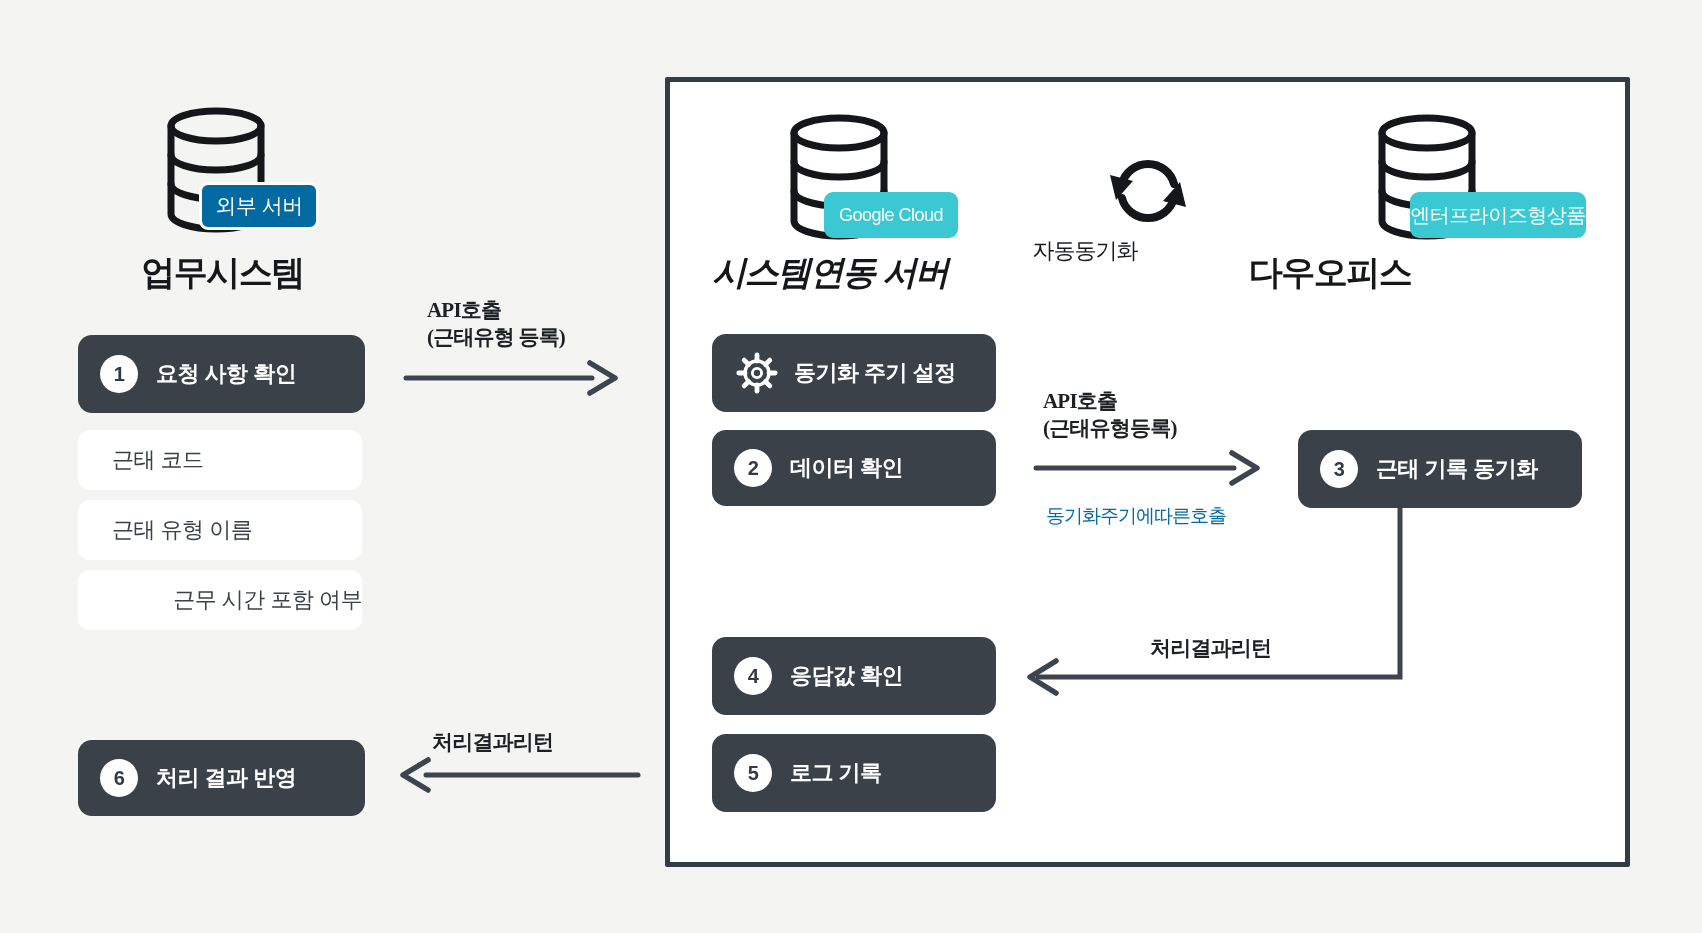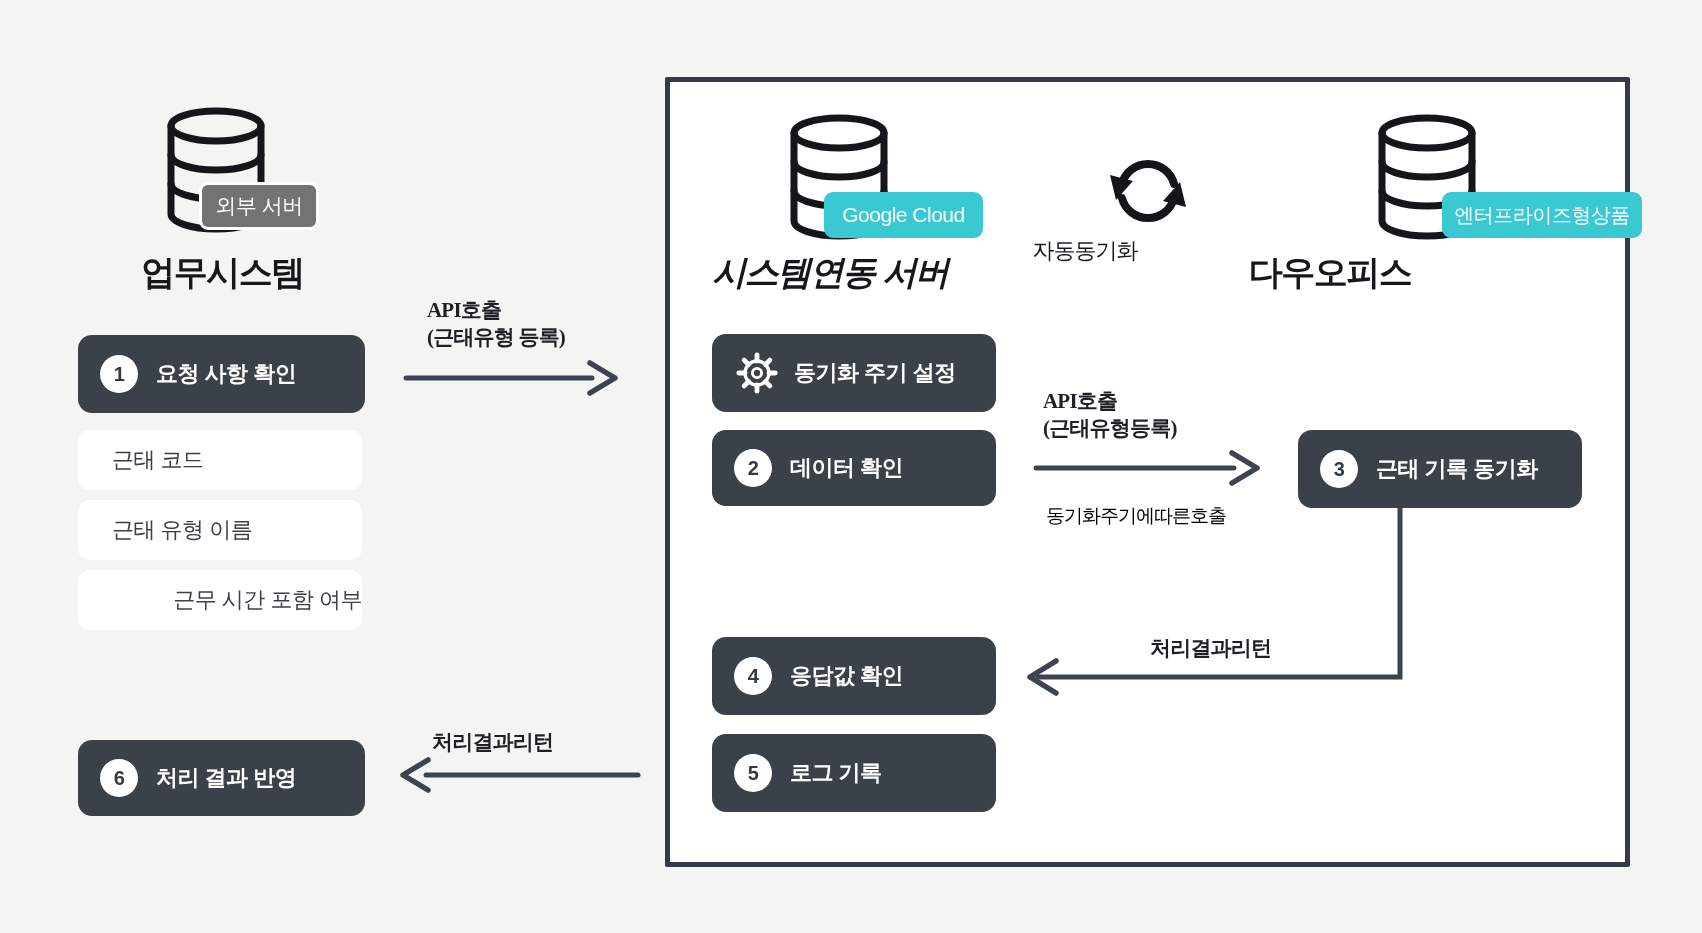--- a/index.html
+++ b/index.html
@@ -44,21 +44,21 @@
     font-size:20px; letter-spacing:-0.5px; font-weight:500;
   }
   .albl {
     position:absolute;
     color:#1D2025; font-size:21px; font-weight:600;
     letter-spacing:-0.8px; line-height:27px;
   }
   .albl span { display:block;font-family:Liberation Serif, serif; }
   .sublbl {
     position:absolute;
-    color:#000000; font-size:19px; font-weight:500; letter-spacing:-1px;
+    color:#0369a1; font-size:19px; font-weight:500; letter-spacing:-1px;
   }
   .bigbox {
     position:absolute;
     left:665px; top:77px; width:965px; height:790px;
     background:#FFFFFF; border:5px solid #343B46; border-radius:2px;
   }
 </style>
 </head>
 <body>
 
@@ -66,21 +66,21 @@
 
 <svg class="abs" style="left:164px; top:106px;" width="104" height="128" viewBox="0 0 104 128">
   <g fill="none" stroke="#14161A" stroke-width="7" stroke-linecap="round">
     <ellipse cx="52" cy="20" rx="45" ry="15"></ellipse>
     <path d="M7,20 L7,108 A45,15 0 0 0 97,108 L97,20"></path>
     <path d="M7,49 A45,15 0 0 0 97,49"></path>
     <path d="M7,78 A45,15 0 0 0 97,78"></path>
   </g>
 </svg>
 
-<div class="badge" style="left:199px; top:182px; width:120px; height:48px; background:#737373; border:3px solid #FFFFFF; font-size:21px;">
+<div class="badge" style="left:199px; top:182px; width:120px; height:48px; background:#0369a1; border:3px solid #FFFFFF; font-size:21px;">
   <span>외부 서버</span>
 </div>
 
 <div class="title" style="left:40px; top:250px; width:365px;">업무시스템</div>
 
 <div class="card" style="left:78px; top:335px; width:287px; height:78px;">
   <span class="num">1</span>
   <span>요청 사항 확인</span>
 </div>
 
@@ -109,21 +109,21 @@
 </svg>
 
 <svg class="abs" style="left:787px; top:113px;" width="104" height="128" viewBox="0 0 104 128">
   <g fill="none" stroke="#14161A" stroke-width="7" stroke-linecap="round">
     <ellipse cx="52" cy="20" rx="45" ry="15"></ellipse>
     <path d="M7,20 L7,108 A45,15 0 0 0 97,108 L97,20"></path>
     <path d="M7,49 A45,15 0 0 0 97,49"></path>
     <path d="M7,78 A45,15 0 0 0 97,78"></path>
   </g>
 </svg>
-<div class="badge" style="left:824px; top:192px; width:159px; height:46px; font-size:21px;">
+<div class="badge" style="left:824px; top:192px; width:134px; height:46px; font-size:18px;">
   <span>Google Cloud</span>
 </div>
 <div class="title" style="left:675px; top:250px; width:310px;font-style:italic;">시스템연동 서버</div>
 
 <svg class="abs" style="left:1108px; top:150px;" width="80" height="80" viewBox="0 0 80 80">
   <g fill="none" stroke="#14161A" stroke-width="8" stroke-linecap="round">
     <path d="M 66.1,34 A 27 27 0 0 0 13.9,34"></path>
     <path d="M 13.9,48 A 27 27 0 0 0 66.1,48"></path>
   </g>
   <polygon points="2,25 25,31 8,50" fill="#14161A"></polygon>
@@ -132,21 +132,21 @@
 <div class="abs" style="left:995px; top:236px; width:180px; text-align:center; font-size:22px; font-weight:400; color:#17191D; letter-spacing:-1px;">자동동기화</div>
 
 <svg class="abs" style="left:1375px; top:113px;" width="104" height="128" viewBox="0 0 104 128">
   <g fill="none" stroke="#14161A" stroke-width="7" stroke-linecap="round">
     <ellipse cx="52" cy="20" rx="45" ry="15"></ellipse>
     <path d="M7,20 L7,108 A45,15 0 0 0 97,108 L97,20"></path>
     <path d="M7,49 A45,15 0 0 0 97,49"></path>
     <path d="M7,78 A45,15 0 0 0 97,78"></path>
   </g>
 </svg>
-<div class="badge" style="left:1410px; top:192px; width:200px; height:46px; font-size:20px;margin-left:32px;">
+<div class="badge" style="left:1410px; top:192px; width:176px; height:46px; font-size:20px;">
   <span>엔터프라이즈형상품</span>
 </div>
 <div class="title" style="left:1180px; top:250px; width:300px;">다우오피스</div>
 
 <div class="card" style="left:712px; top:334px; width:284px; height:78px; gap:14px; ">
   <svg width="46" height="46" viewBox="0 0 48 48">
     <g stroke="#FFFFFF" fill="none" stroke-linecap="round">
       <g stroke-width="5">
         <line x1="36.5" y1="24" x2="43" y2="24"></line>
         <line x1="32.8" y1="32.8" x2="37.4" y2="37.4"></line>

